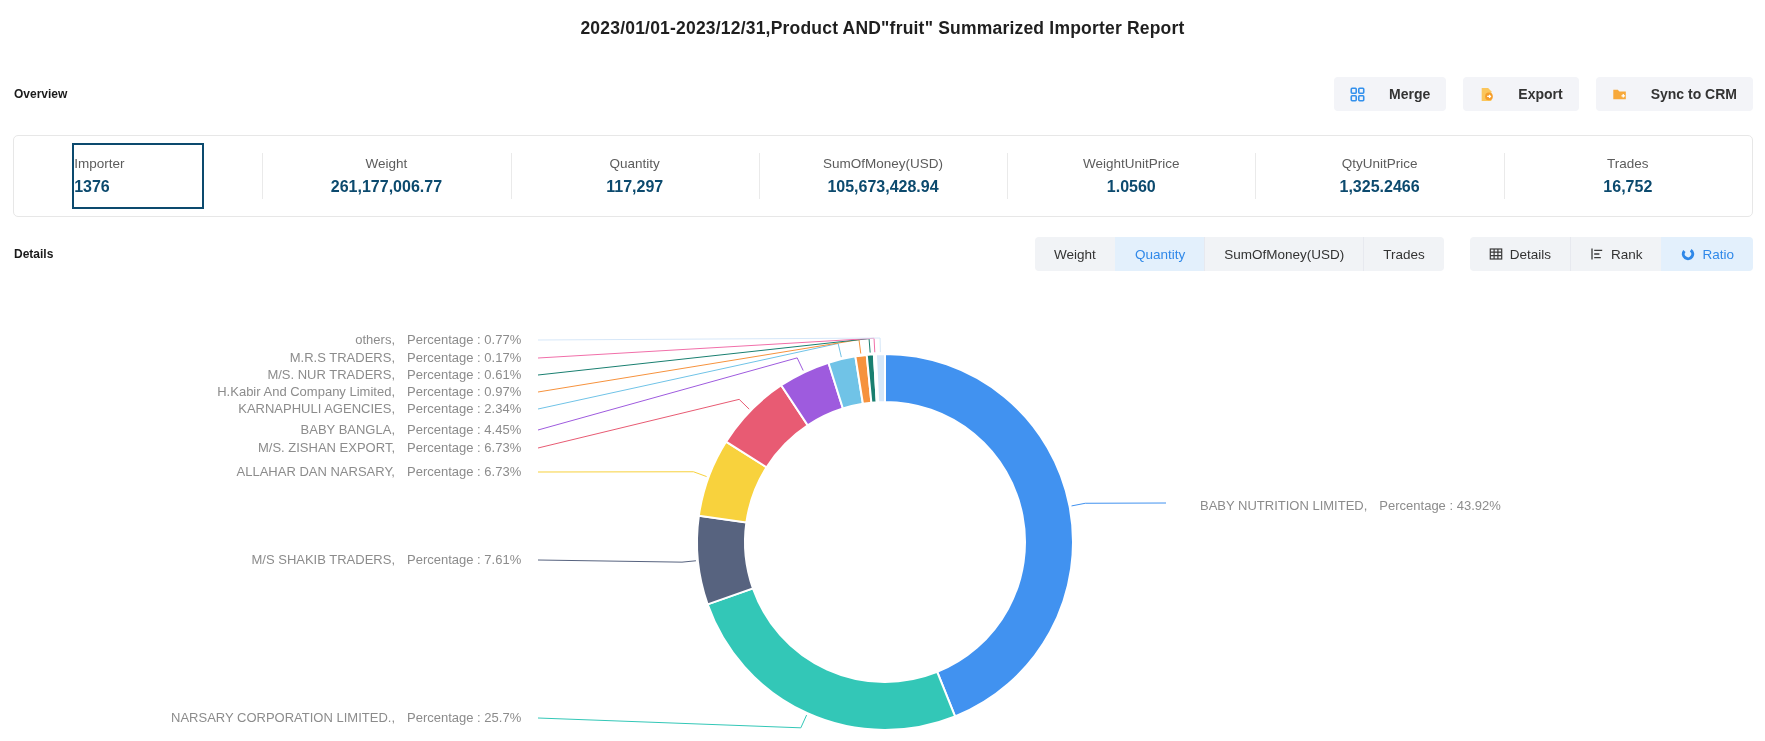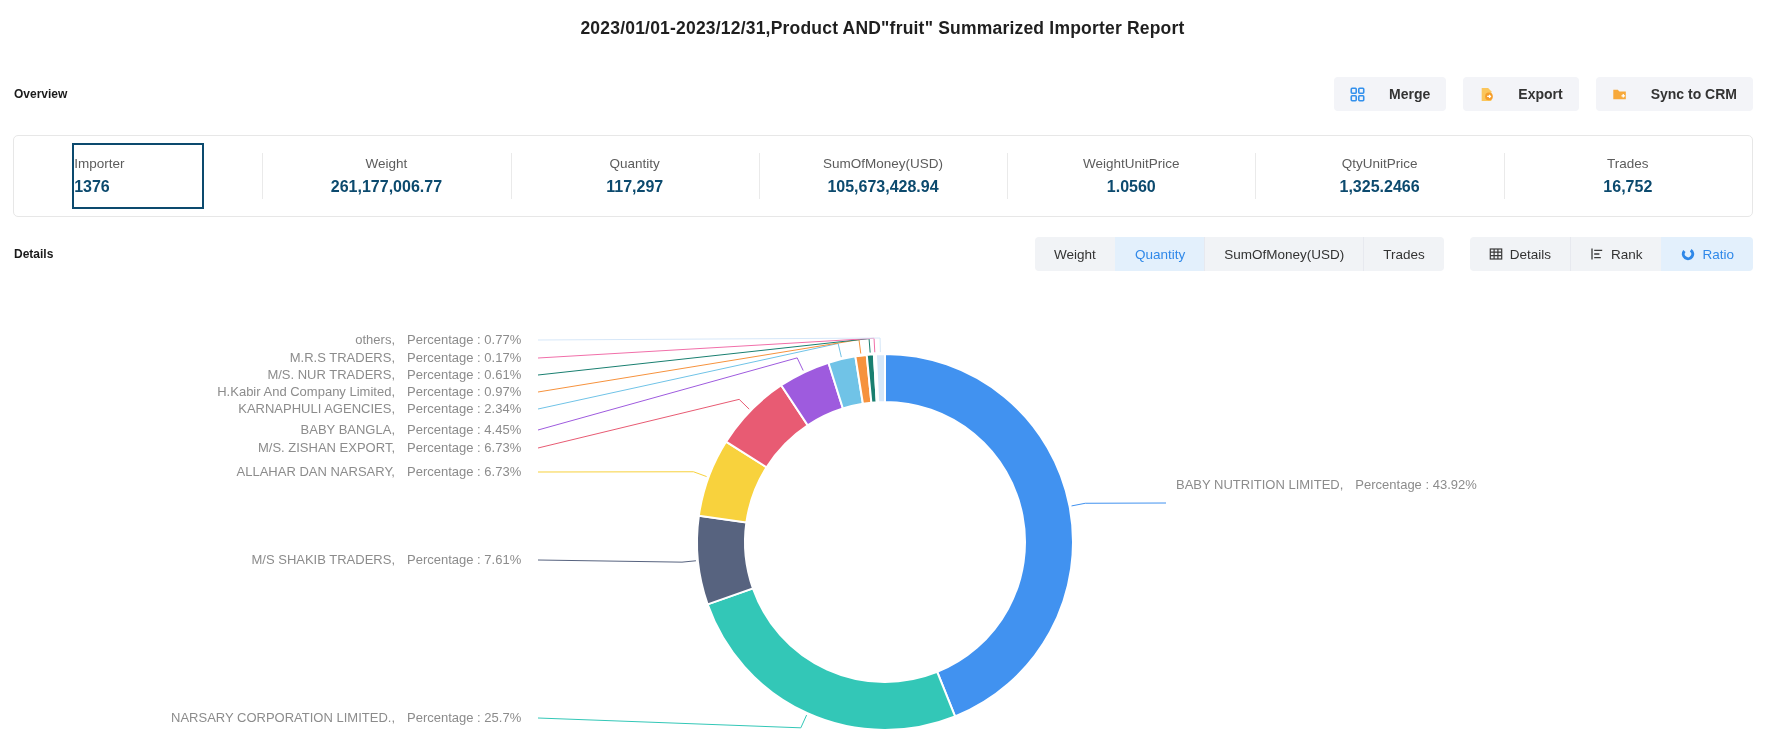--- a/index.html
+++ b/index.html
@@ -193,21 +193,21 @@
         <path d="M855.3570046892976 356.35169586282325A188 188 0 0 1 866.719727142589 354.890856385214L871.3870308508641 402.66340369111686A140 140 0 0 0 862.925429023945 403.75126287657054Z" fill="#F6923D" stroke="#fff" stroke-width="2"></path>
         <polyline points="860.7722064445381,353.55103072865074 858.9870006036094,339.66531720339344 538,392" fill="none" stroke="#F6923D" stroke-width="1"></polyline>
         <path d="M866.719727142589 354.890856385214A188 188 0 0 1 873.9028092975116 354.32780611259267L876.7361345832534 402.24411093490943A140 140 0 0 0 871.3870308508641 402.66340369111686Z" fill="#197F70" stroke="#fff" stroke-width="2"></path>
         <polyline points="870.1522788016389,352.5810326941472 869.0582361870229,338.62384562950535 538,375" fill="none" stroke="#197F70" stroke-width="1"></polyline>
         <path d="M873.9028092975116 354.32780611259267A188 188 0 0 1 875.9080088181346 354.21998057208305L878.2293682688237 402.1638153196363A140 140 0 0 0 876.7361345832534 402.24411093490943Z" fill="#F16FA9" stroke="#fff" stroke-width="2"></path>
         <polyline points="874.7978742944114,352.27410131695945 874.0461387161049,338.29429825610384 538,358" fill="none" stroke="#F16FA9" stroke-width="1"></polyline>
         <path d="M875.9080088181346 354.21998057208305A188 188 0 0 1 885.0000000000003 354L885.0000000000002 402A140 140 0 0 0 878.2293682688237 402.1638153196363Z" fill="#D6E7F8" stroke="#fff" stroke-width="2"></path>
         <polyline points="880.4042981886529,352.0555883294768 880.0656675288694,338.05968431164877 538,340" fill="none" stroke="#D6E7F8" stroke-width="1"></polyline>
       </svg>
     <div id="pie-labels">
-        <div class="pie-label right" style="top: 475px;"><span class="pl-name">BABY NUTRITION LIMITED,</span><span class="pl-pct">Percentage : 43.92%</span></div>
+        <div class="pie-label right" style="top: 496px; margin-left: 24px;"><span class="pl-name">BABY NUTRITION LIMITED,</span><span class="pl-pct">Percentage : 43.92%</span></div>
         <div class="pie-label left" style="top: 708px;"><span class="pl-name">NARSARY CORPORATION LIMITED.,</span><span class="pl-pct">Percentage : 25.7%</span></div>
         <div class="pie-label left" style="top: 550px;"><span class="pl-name">M/S SHAKIB TRADERS,</span><span class="pl-pct">Percentage : 7.61%</span></div>
         <div class="pie-label left" style="top: 462px;"><span class="pl-name">ALLAHAR DAN NARSARY,</span><span class="pl-pct">Percentage : 6.73%</span></div>
         <div class="pie-label left" style="top: 438px;"><span class="pl-name">M/S. ZISHAN EXPORT,</span><span class="pl-pct">Percentage : 6.73%</span></div>
         <div class="pie-label left" style="top: 420px;"><span class="pl-name">BABY BANGLA,</span><span class="pl-pct">Percentage : 4.45%</span></div>
         <div class="pie-label left" style="top: 399px;"><span class="pl-name">KARNAPHULI AGENCIES,</span><span class="pl-pct">Percentage : 2.34%</span></div>
         <div class="pie-label left" style="top: 382px;"><span class="pl-name">H.Kabir And Company Limited,</span><span class="pl-pct">Percentage : 0.97%</span></div>
         <div class="pie-label left" style="top: 365px;"><span class="pl-name">M/S. NUR TRADERS,</span><span class="pl-pct">Percentage : 0.61%</span></div>
         <div class="pie-label left" style="top: 348px;"><span class="pl-name">M.R.S TRADERS,</span><span class="pl-pct">Percentage : 0.17%</span></div>
         <div class="pie-label left" style="top: 330px;"><span class="pl-name">others,</span><span class="pl-pct">Percentage : 0.77%</span></div>

